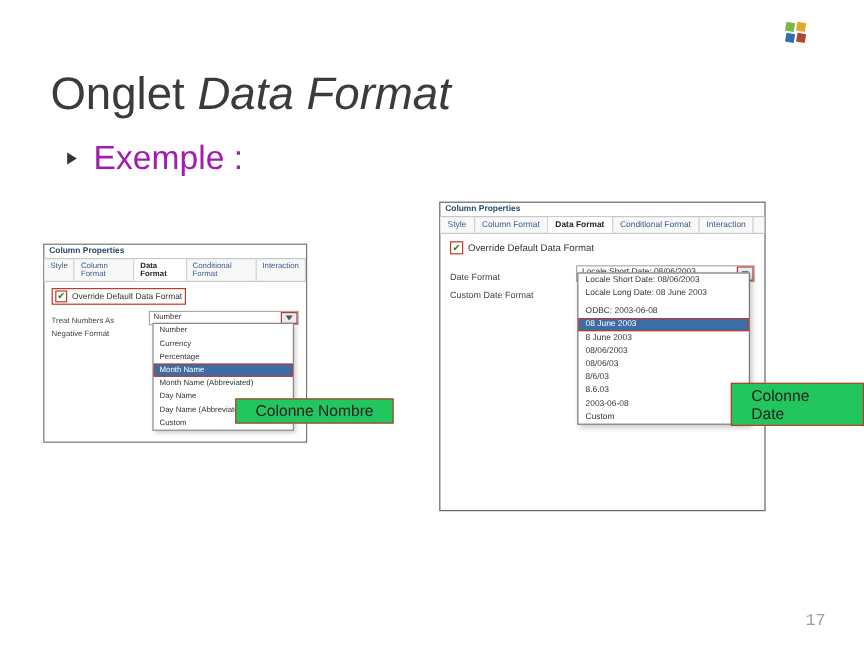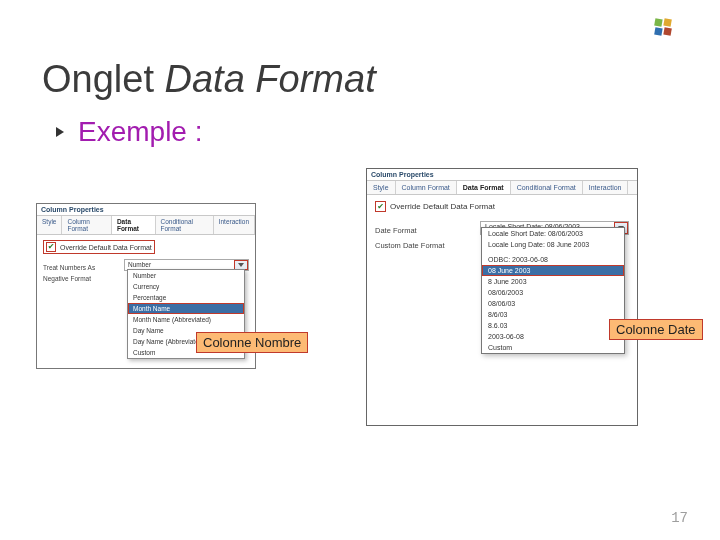--- a/index.html
+++ b/index.html
@@ -138,22 +138,22 @@
     background: #fff;
     box-shadow: 2px 2px 5px rgba(0,0,0,0.25);
     font-size: 7px;
   }
   .dropdown2 .opt { padding: 2px 6px; }
   .dropdown2 .opt.sel { background: #3b6ea5; color: #fff; outline:1.5px solid #c0392b; outline-offset:-1px;}
 
   .callout {
     position: absolute;
     border: 1.5px solid #c0392b;
-    background: #fdba74;
-    padding: 2px 6px;
+    background: #22c55e;
+    padding: 2px 16px;
     font-size: 13px;
     color: #222;
   }
   .callout-left { top: 332px; left: 196px; }
   .callout-right { top: 319px; left: 609px; }
 
   .pagenum {
     position: absolute;
     bottom: 14px;
     right: 32px;

